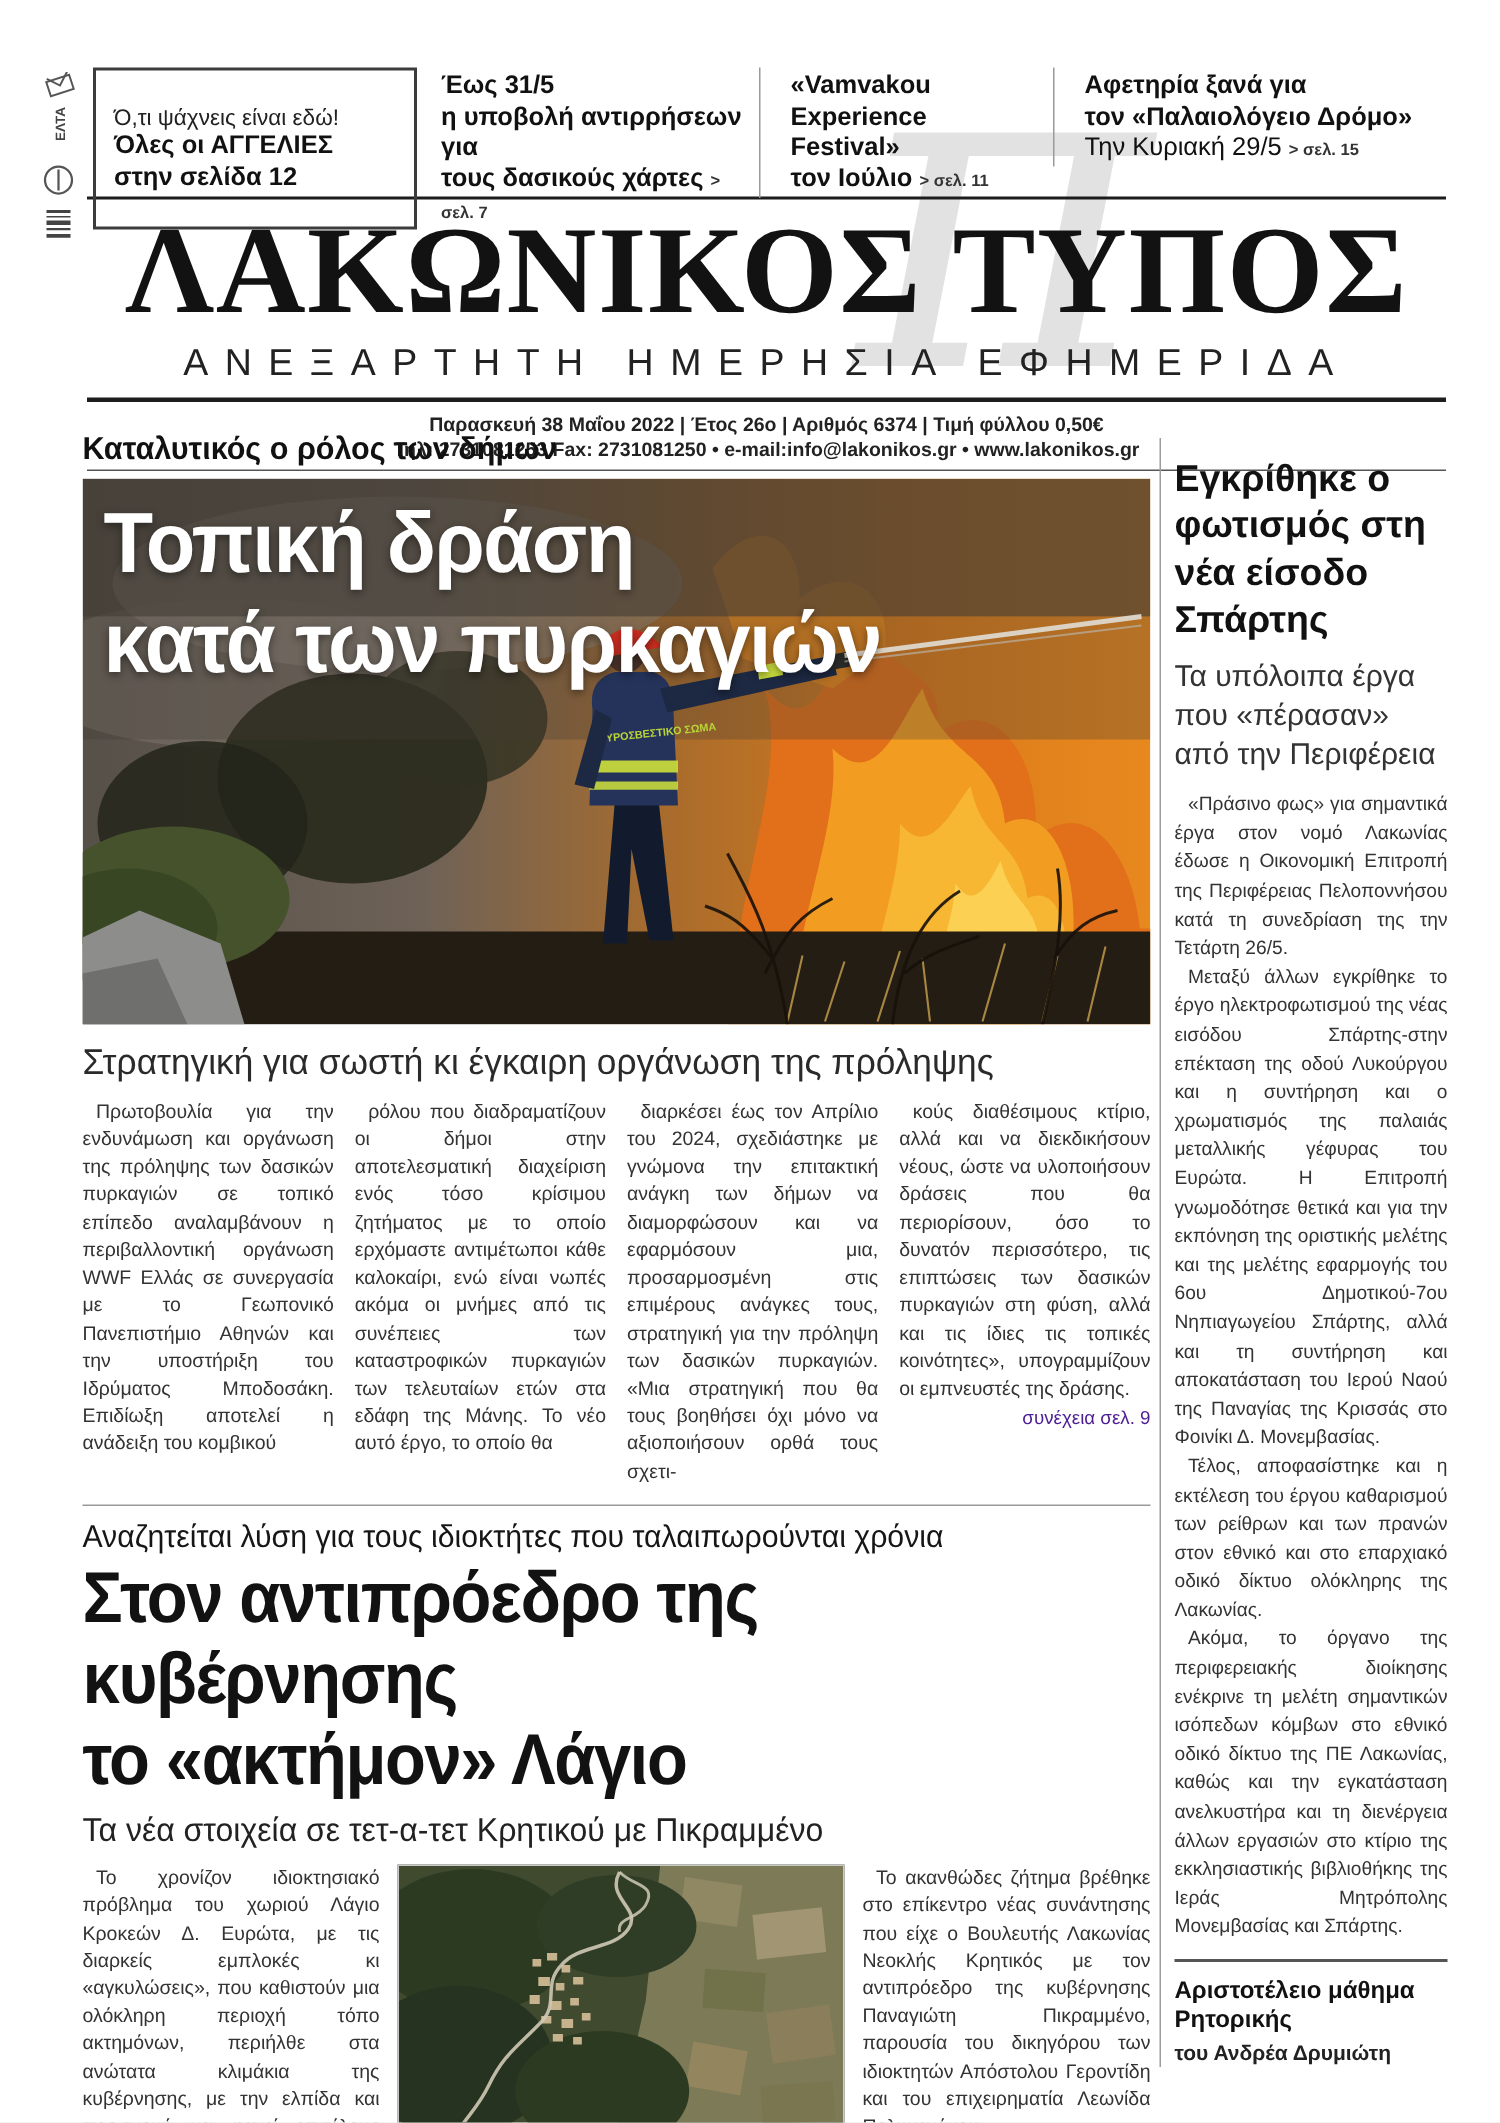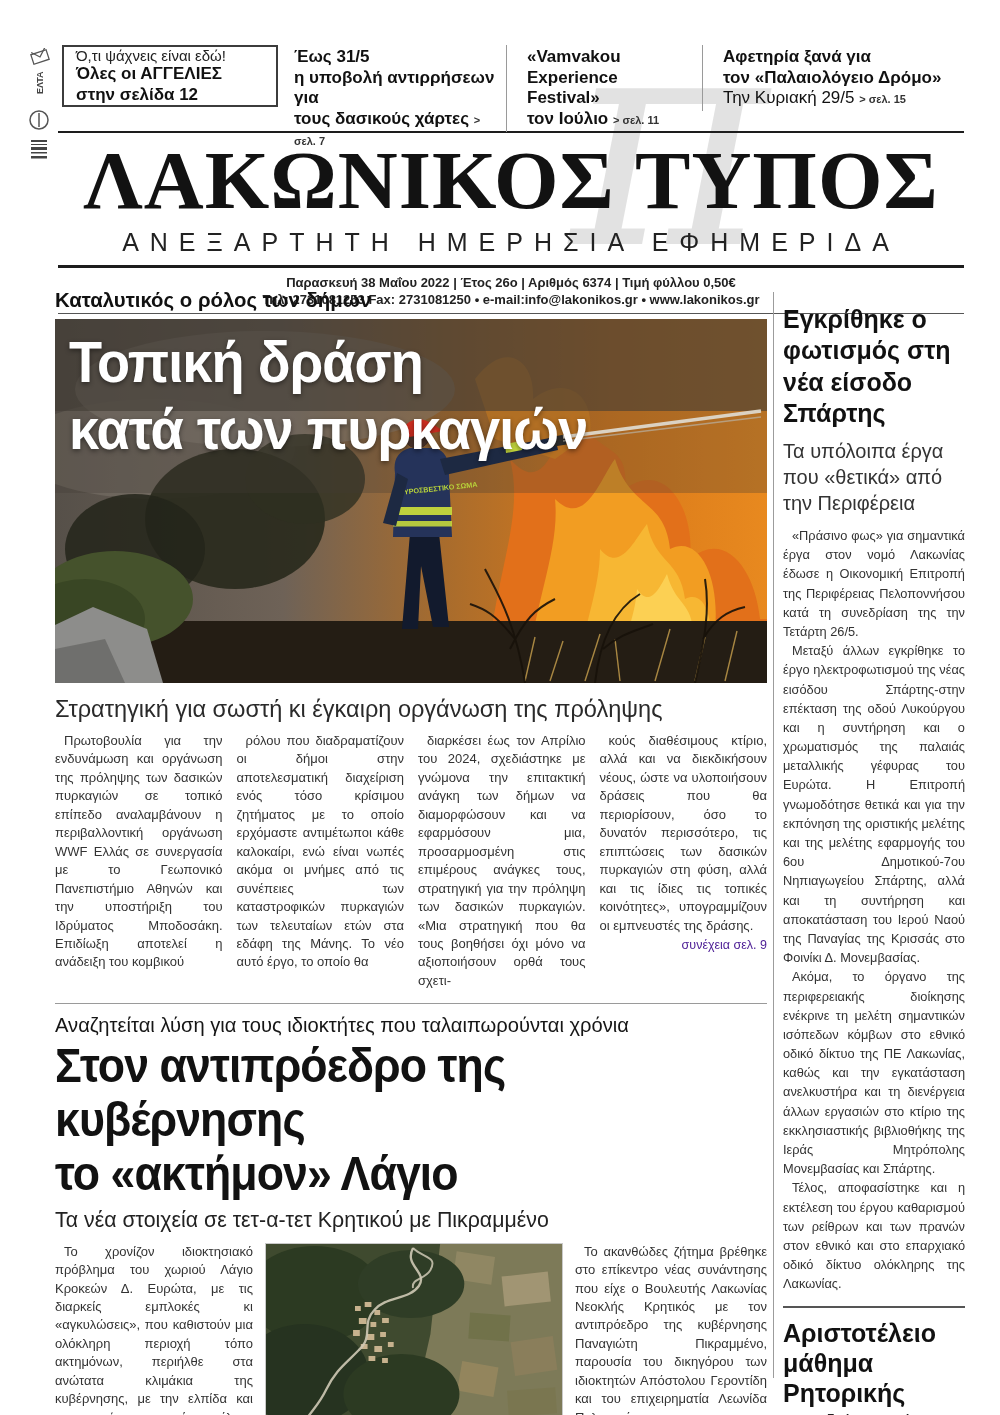--- a/index.html
+++ b/index.html
@@ -16,21 +16,21 @@
     font-size:300px; line-height:.82; color:#cccccc; opacity:.55;
     pointer-events:none; user-select:none;
   }
   
   .postal { position:absolute; left:26px; top:48px; z-index:2; }
   
   .topstrip { position:absolute; left:62px; top:45px; width:902px; z-index:2; display:flex; align-items:flex-start; }
   .teaser { padding:2px 10px 2px 0; }
   .teaser .t1 { font-size:15px; color:#222; }
   .teaser .t2, .teaser .t3 { font-size:17px; font-weight:700; line-height:1.22; color:#111; }
-  .teaser.boxed { border:2px solid #3c3c3c; padding:0 12px; margin-right:16px; width:216px; }
+  .teaser.boxed { border:2px solid #3c3c3c; padding:23px 12px; margin-right:16px; width:216px; }
   .teaser.sep { border-left:1px solid #9a9a9a; padding-left:20px; }
   .teaser .pageref { font-size:11px; font-weight:700; color:#333; letter-spacing:0; }
   .teaser.t-last .t3 { font-weight:400; }
   .tw2 { width:212px; } .tw3 { width:196px; } .tw4 { width:252px; }
   
   .masthead {
     position:absolute; left:58px; top:131px; width:906px; z-index:1;
     text-align:center; border-top:2px solid #1d1d1d; padding-top:6px;
   }
   .mast-title {
@@ -69,21 +69,21 @@
   .art2col { font-size:13px; line-height:1.42; text-align:justify; color:#333; text-indent:9px; }
   .art2col.left { width:198px; }
   .art2col.right { width:192px; }
   .aerialphoto { width:298px; height:178px; border:1px solid #c9c9c9; background:#3f4a2f; flex:none; }
   .aerialphoto svg { width:100%; height:100%; display:block; }
   
   .sb-headline { font-size:25px; font-weight:700; line-height:1.25; color:#111; }
   .sb-subhead { font-size:20px; font-weight:400; line-height:1.3; color:#333; margin:9px 0 10px; }
   .sb-body p { font-size:12.8px; line-height:1.5; text-align:justify; color:#333; text-indent:9px; }
   .sb-divider { border:none; border-top:2px solid #555; margin:12px 0 10px; }
-  .sb-promo-title { font-size:25px; font-weight:700; line-height:1.2; color:#111; }
+  .sb-promo-title { font-size:16px; font-weight:700; line-height:1.2; color:#111; }
   .sb-promo-byline { font-size:14px; font-weight:700; color:#222; margin-top:4px; }
 </style>
 </head>
 <body>
 
 <div class="page">
 
   <div class="watermark">π</div>
 
   <div class="postal">
@@ -271,26 +271,26 @@
       <div class="art2col right">
         <span>Το ακανθώδες ζήτημα βρέθηκε στο επίκεντρο νέας συνάντησης που είχε ο Βουλευτής Λακωνίας Νεοκλής Κρητικός με τον αντιπρόεδρο της κυβέρνησης Παναγιώτη Πικραμμένο, παρουσία του δικηγόρου των ιδιοκτητών Απόστολου Γεροντίδη και του επιχειρηματία Λεωνίδα Πολυμενάκου.</span>
         
       </div>
     </div>
 
   </div>
 
   <div class="sidebar">
     <div class="sb-headline">Εγκρίθηκε ο φωτισμός στη νέα είσοδο Σπάρτης</div>
-    <div class="sb-subhead">Τα υπόλοιπα έργα που «θετικά» από την Περιφέρεια</div>
+    <div class="sb-subhead">Τα υπόλοιπα έργα που «πέρασαν» από την Περιφέρεια</div>
     <div class="sb-body">
       <p>«Πράσινο φως» για σημαντικά έργα στον νομό Λακωνίας έδωσε η Οικονομική Επιτροπή της Περιφέρειας Πελοποννήσου κατά τη συνεδρίαση της την Τετάρτη 26/5.</p>
       <p>Μεταξύ άλλων εγκρίθηκε το έργο ηλεκτροφωτισμού της νέας εισόδου Σπάρτης-στην επέκταση της οδού Λυκούργου και η συντήρηση και ο χρωματισμός της παλαιάς μεταλλικής γέφυρας του Ευρώτα. Η Επιτροπή γνωμοδότησε θετικά και για την εκπόνηση της οριστικής μελέτης και της μελέτης εφαρμογής του 6ου Δημοτικού-7ου Νηπιαγωγείου Σπάρτης, αλλά και τη συντήρηση και αποκατάσταση του Ιερού Ναού της Παναγίας της Κρισσάς στο Φοινίκι Δ. Μονεμβασίας.</p>
+      <p>Τέλος, αποφασίστηκε και η εκτέλεση του έργου καθαρισμού των ρείθρων και των πρανών στον εθνικό και στο επαρχιακό οδικό δίκτυο ολόκληρης της Λακωνίας.</p>
       <p>Ακόμα, το όργανο της περιφερειακής διοίκησης ενέκρινε τη μελέτη σημαντικών ισόπεδων κόμβων στο εθνικό οδικό δίκτυο της ΠΕ Λακωνίας, καθώς και την εγκατάσταση ανελκυστήρα και τη διενέργεια άλλων εργασιών στο κτίριο της εκκλησιαστικής βιβλιοθήκης της Ιεράς Μητρόπολης Μονεμβασίας και Σπάρτης.</p>
-      <p>Τέλος, αποφασίστηκε και η εκτέλεση του έργου καθαρισμού των ρείθρων και των πρανών στον εθνικό και στο επαρχιακό οδικό δίκτυο ολόκληρης της Λακωνίας.</p>
     </div>
     <hr class="sb-divider">
     <div class="sb-promo-title">Αριστοτέλειο μάθημα Ρητορικής</div>
     <div class="sb-promo-byline">του Ανδρέα Δρυμιώτη</div>
 
   </div>
 
 </div>
 
 </body></html>

